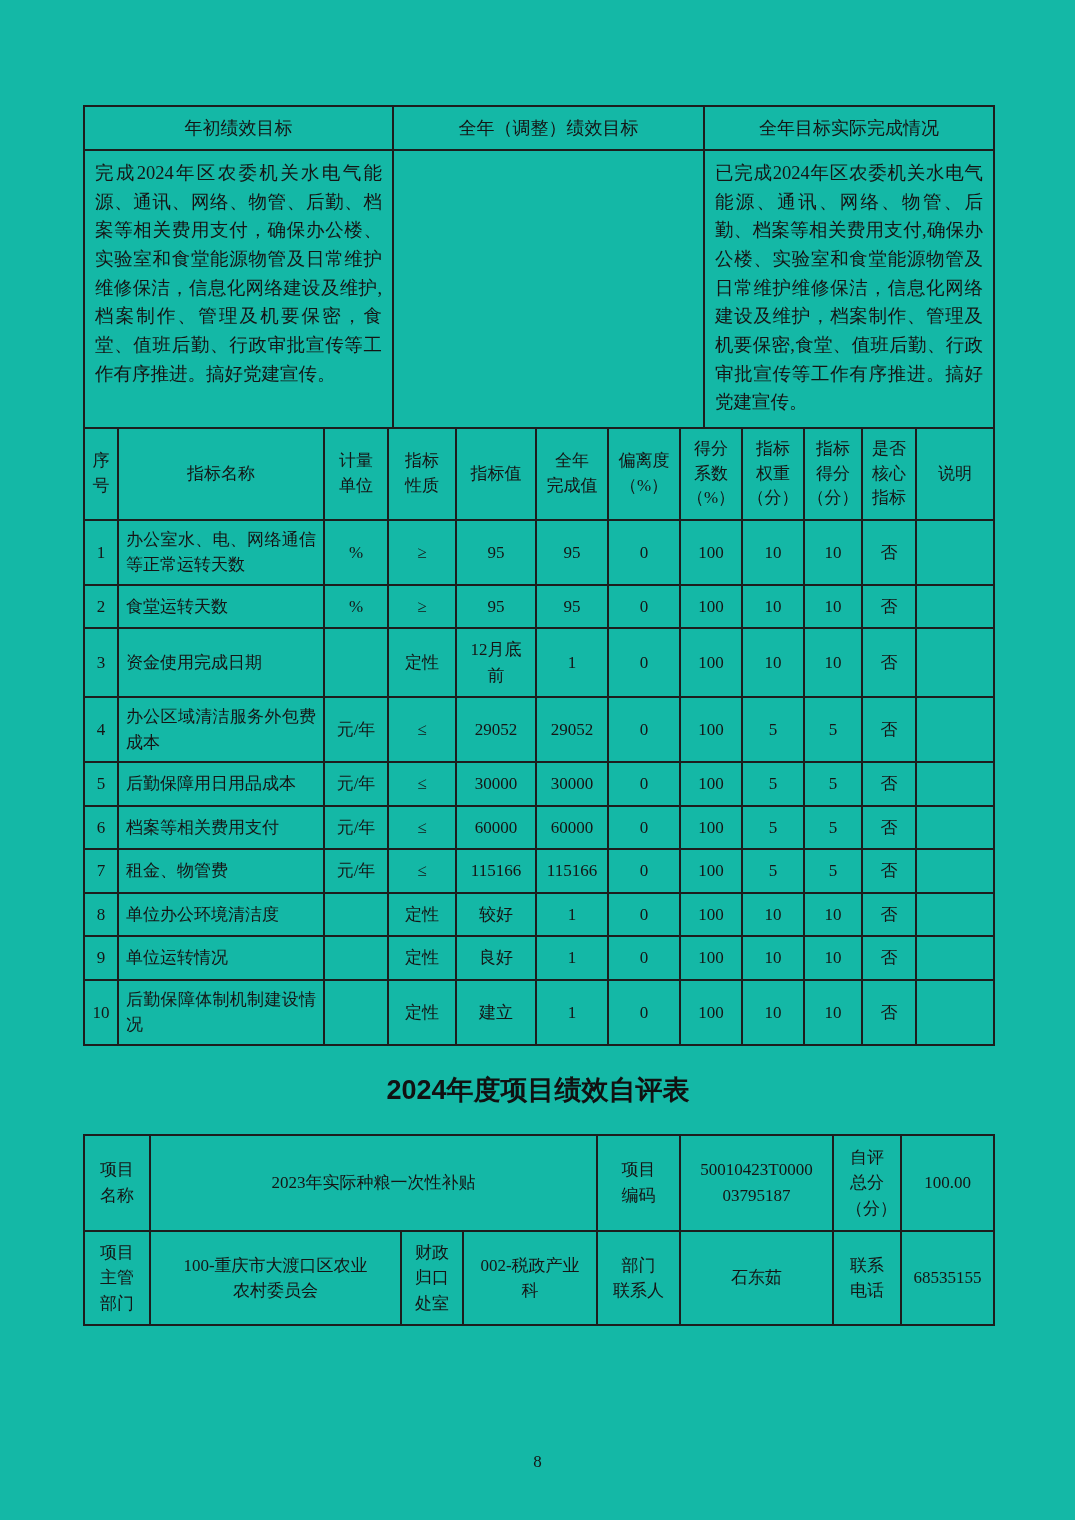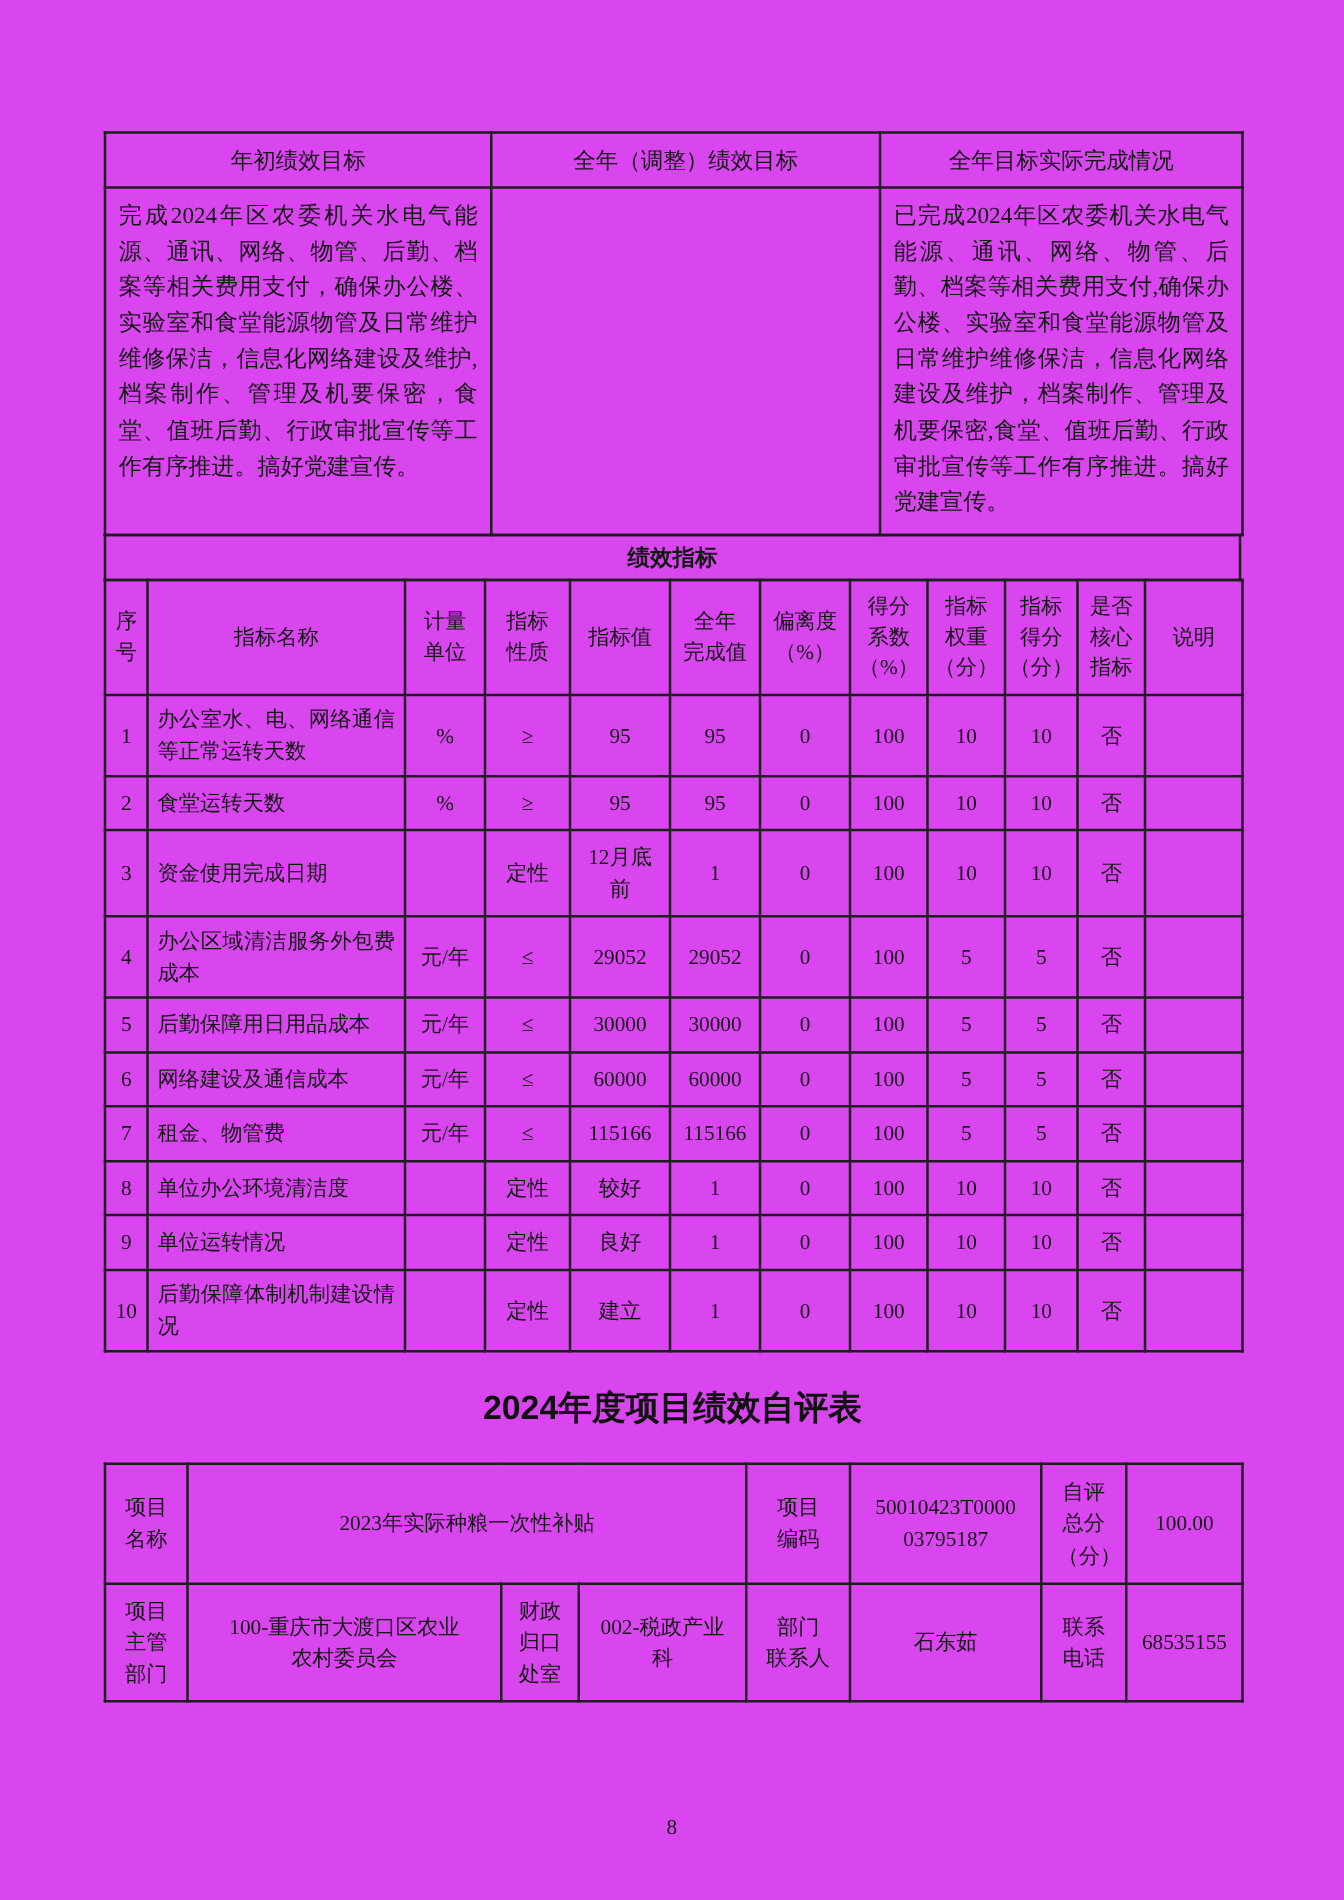--- a/index.html
+++ b/index.html
@@ -2,21 +2,21 @@
 <html><head>
 <meta charset="utf-8">
 <style>
   * { margin: 0; padding: 0; box-sizing: border-box; }
   html, body { background: #ffffff; }
   .page {
     position: relative;
     width: 1075px;
     height: 1520px;
     margin: 0 auto;
-    background: #d946ef;
+    background: #14b8a6;
     font-family: "Liberation Serif", "DejaVu Serif", serif;
     color: #151515;
     overflow: hidden;
   }
   .content { position: absolute; left: 83px; top: 105px; width: 910px; }
 
   table.grid { border-collapse: collapse; table-layout: fixed; width: 910px; }
   table.grid td, table.grid th {
     border: 2px solid #1d1d1d;
     white-space: pre-line;
@@ -98,27 +98,20 @@
       </thead>
       <tbody>
         <tr>
           <td class="goal-text">完成2024年区农委机关水电气能源、通讯、网络、物管、后勤、档案等相关费用支付，确保办公楼、实验室和食堂能源物管及日常维护维修保洁，信息化网络建设及维护,档案制作、管理及机要保密，食堂、值班后勤、行政审批宣传等工作有序推进。搞好党建宣传。</td>
           <td class="goal-text"></td>
           <td class="goal-text">已完成2024年区农委机关水电气能源、通讯、网络、物管、后勤、档案等相关费用支付,确保办公楼、实验室和食堂能源物管及日常维护维修保洁，信息化网络建设及维护，档案制作、管理及机要保密,食堂、值班后勤、行政审批宣传等工作有序推进。搞好党建宣传。</td>
         </tr>
       </tbody>
     </table>
 
-    <table class="grid section">
-      <tbody>
-        <tr>
-          <td>绩效指标</td>
-        </tr>
-      </tbody>
-    </table>
 
     <table class="grid indicators">
       <colgroup>
         <col style="width:34px">
           <col style="width:206px">
           <col style="width:64px">
           <col style="width:68px">
         <col style="width:80px">
           <col style="width:72px">
           <col style="width:72px">
@@ -224,21 +217,21 @@
             <td>30000</td>
             <td>0</td>
             <td>100</td>
             <td>5</td>
             <td>5</td>
             <td>否</td>
             <td></td>
           </tr>
           <tr>
             <td>6</td>
-            <td class="cell-name">网络建设及通信成本</td>
+            <td class="cell-name">档案等相关费用支付</td>
             <td>元/年</td>
             <td>≤</td>
             <td>60000</td>
             <td>60000</td>
             <td>0</td>
             <td>100</td>
             <td>5</td>
             <td>5</td>
             <td>否</td>
             <td></td>

